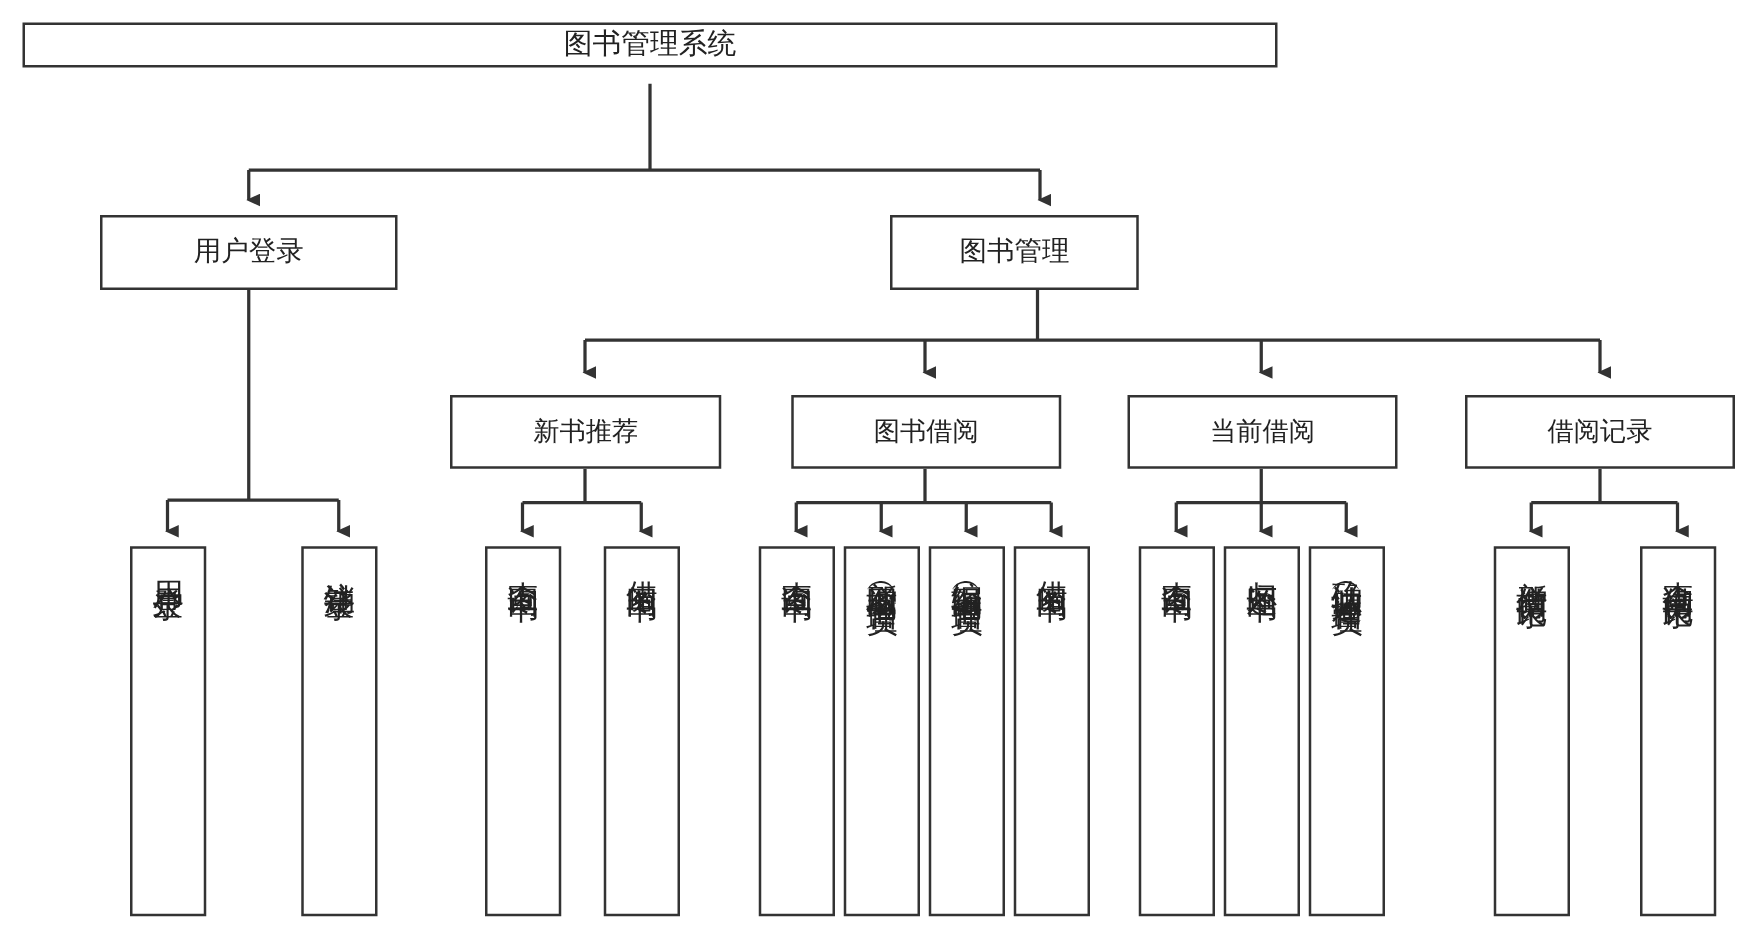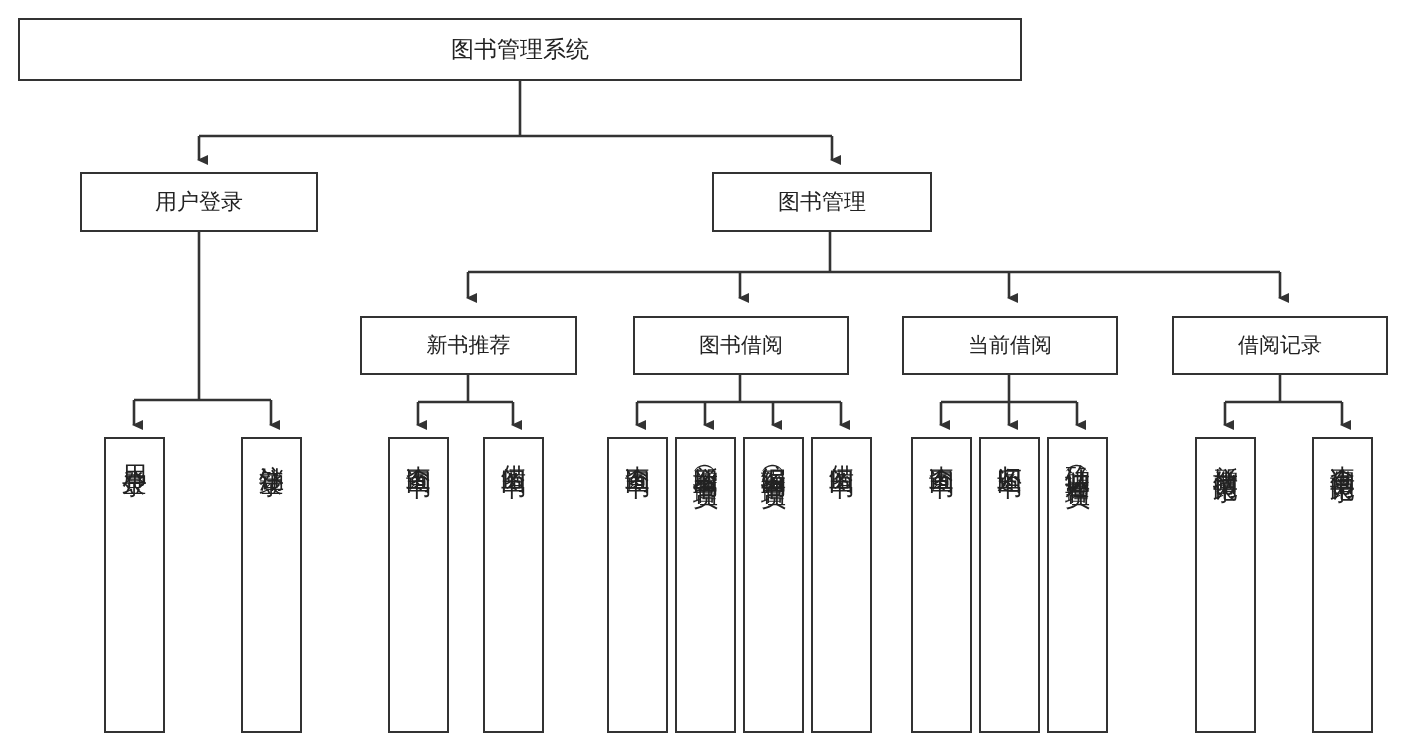--- a/index.html
+++ b/index.html
@@ -122,29 +122,29 @@
       <path d="M1009,402 L1009,425" marker-end="url(#arrow)"></path>
       <path d="M1077,402 L1077,425" marker-end="url(#arrow)"></path>
 
       <path d="M1280,375 L1280,402"></path>
       <path d="M1225,402 L1342,402"></path>
       <path d="M1225,402 L1225,425" marker-end="url(#arrow)"></path>
       <path d="M1342,402 L1342,425" marker-end="url(#arrow)"></path>
     </g>
   </svg>
 
-  <div class="node node-root" style="left:18px;top:18px;width:1004px;height:63px;">
+  <div class="node node-root" style="left:18px;top:18px;width:1004px;height:36px;">
     <span class="label">图书管理系统</span>
   </div>
 
   <div class="node node-l1" style="left:80px;top:172px;width:238px;height:60px;">
     <span class="label">用户登录</span>
   </div>
 
-  <div class="node node-l1" style="left:712px;top:172px;width:220px;height:60px;">
+  <div class="node node-l1" style="left:712px;top:172px;width:199px;height:60px;">
     <span class="label">图书管理</span>
   </div>
 
   <div class="node node-l2" style="left:360px;top:316px;width:217px;height:59px;">
     <span class="label">新书推荐</span>
   </div>
 
   <div class="node node-l2" style="left:902px;top:316px;width:216px;height:59px;">
     <span class="label">当前借阅</span>
   </div>

